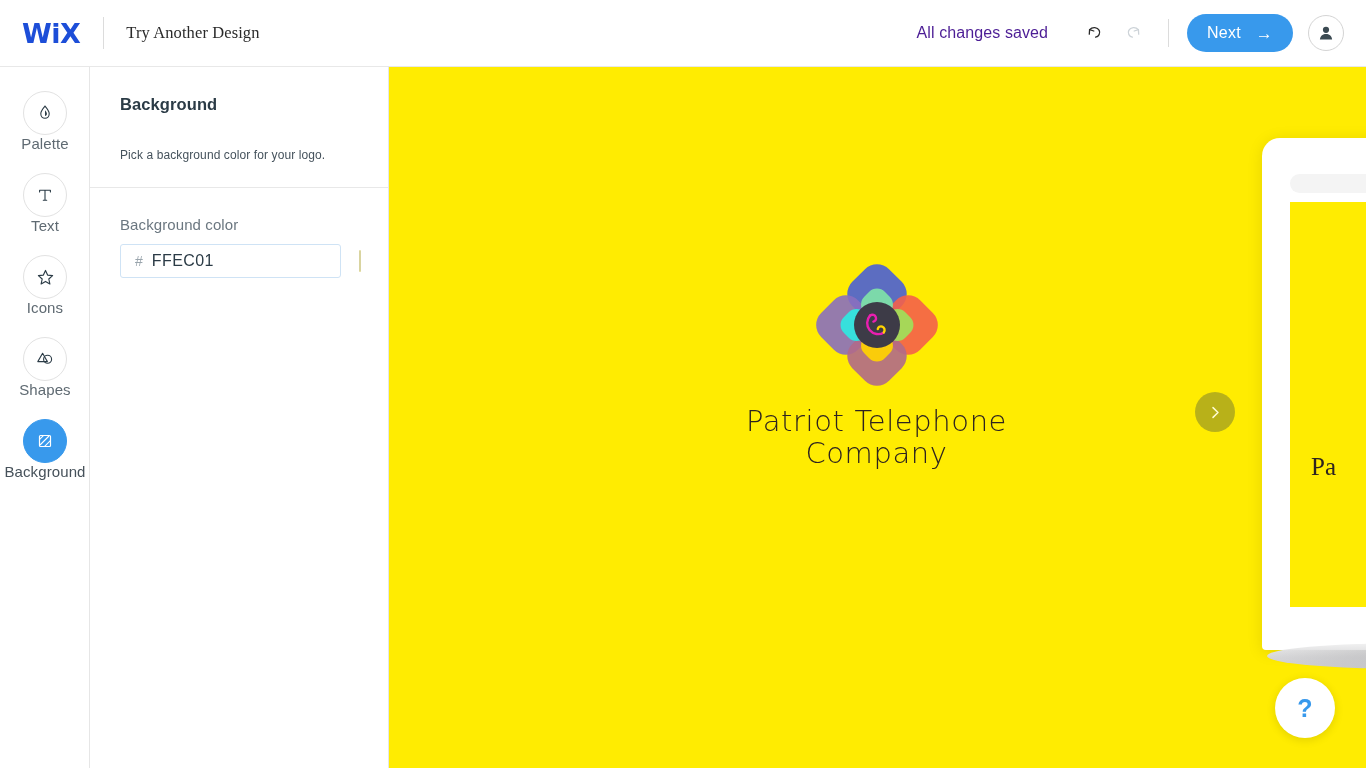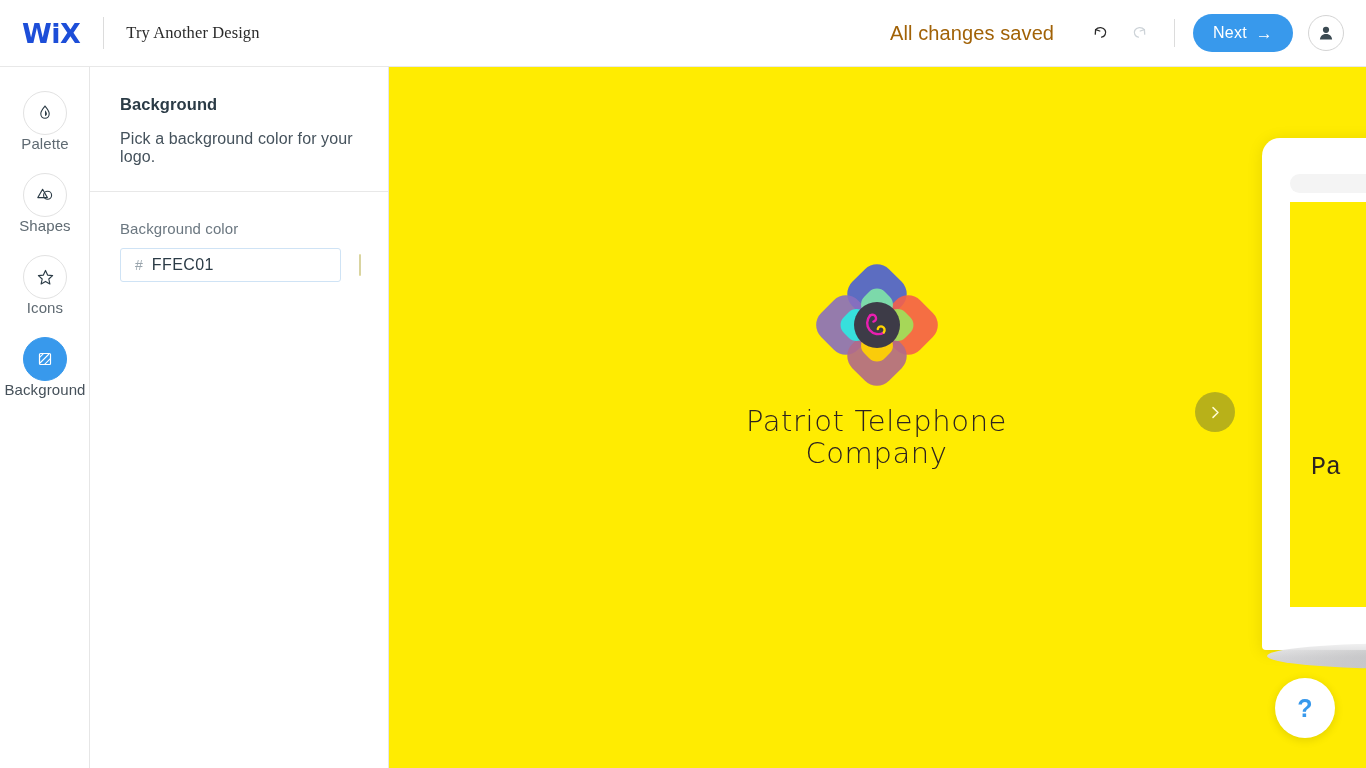--- a/index.html
+++ b/index.html
@@ -38,36 +38,36 @@
     font-size: 16.5px;
     color: #2b2b2b;
     letter-spacing: 0.1px;
     font-family: Liberation Serif, serif;
   }
   .topbar-right {
     margin-left: auto; display: flex; align-items: center;
     padding-right: 22px;
   }
   .saved-text {
-    font-size: 20px; color: #a16207; letter-spacing: .1px;
+    font-size: 16px; color: #4c1d95; letter-spacing: .1px;
     margin-right: 26px;
   }
   .icon-btn {
     width: 40px; height: 40px;
     display: flex; align-items: center; justify-content: center;
     border-radius: 50%;
   }
   .undo-ico svg { display: block; }
   .vbar { width: 1px; height: 28px; background: #dcdcdc; margin: 0 18px 0 14px; }
   .next-btn {
     height: 38px; min-width: 98px;
     background: #3899ec; border: none; border-radius: 19px;
     color: #ffffff; font-size: 16px; letter-spacing: .2px;
     display: flex; align-items: center; 
-    gap: 9px; padding: 0 20px; cursor: pointer;
+    gap: 15px; padding: 0 20px; cursor: pointer;
     font-family: "Liberation Sans", sans-serif;
   }
   .next-btn .arr { font-size: 17px; line-height: 1; }
   .avatar-btn {
     width: 36px; height: 36px; margin-left: 15px;
     border: 1px solid #d4d4d4; border-radius: 50%;
     display: flex; align-items: center; justify-content: center;
     background: #fff; cursor: pointer;
   }
 
@@ -105,21 +105,21 @@
     width: 299px; height: 701px;
     background: #ffffff;
     border-right: 1px solid #e6e6e6;
   }
   .panel-head { padding: 28px 30px 0 30px; }
   .panel-title {
     font-size: 16.5px; font-weight: 700; color: #2b3b46;
     letter-spacing: .1px;
   }
   .panel-sub {
-    margin-top: 16px; font-size: 16px; color: #45525c;
+    margin-top: 34px; font-size: 12px; color: #45525c;
     letter-spacing: .1px;
   }
   .panel-rule {
     margin-top: 25px; height: 1px; background: #e8e8e8; width: 100%;
   }
   .panel-body { padding: 28px 30px 0 30px; }
   .field-label { font-size: 15px; color: #6b7780; letter-spacing: .1px; }
   .color-field {
     margin-top: 11px; width: 221px; height: 34px;
     border: 1px solid #cfe3f5; border-radius: 3px;
@@ -191,21 +191,21 @@
     background: #f4f4f4; border-radius: 10px;
     display: flex; align-items: center; justify-content: center;
   }
   .device-screen {
     position: absolute; left: 28px; top: 64px;
     width: 215px; height: 405px;
     overflow: hidden;
   }
   .device-logotext {
     position: absolute; left: 49px; top: 315px;
-    font-family: Liberation Mono, monospace;
+    font-family: Liberation Serif, serif;
     font-size: 25px; font-weight: 300;
     color: #2d2320; white-space: nowrap;
   }
   .device-base {
     position: absolute; left: 5px; top: 505px;
     width: 290px; height: 26px;
     background: linear-gradient(180deg, #f2f2f2 0%, #d6d6d8 55%, #c9c9cc 100%);
     border-radius: 50% / 50%;
     filter: blur(.3px);
   }
@@ -285,39 +285,48 @@
       <div class="rail-circle">
         <svg width="22" height="22" viewBox="0 0 22 22">
           <path d="M11 4.2 C13.6 7.2 15.2 9.4 15.2 11.8 C15.2 14.4 13.3 16.3 11 16.3
                    C8.7 16.3 6.8 14.4 6.8 11.8 C6.8 9.4 8.4 7.2 11 4.2 Z" fill="none" stroke="#2b3b46" stroke-width="1.1"></path>
           <path d="M11 8.3 C12.2 9.6 12.9 10.6 12.9 11.8 C12.9 13.1 12.1 14.0 11 14.0 Z" fill="#2b3b46"></path>
         </svg>
       </div>
       <div class="rail-label">Palette</div>
     </div>
 
+    <div class="rail-item">
+      <div class="rail-circle">
+        <svg width="22" height="22" viewBox="0 0 22 22">
+          <path d="M5.6 6.2 L16.4 6.2 M5.6 6.2 L5.6 8.0 M16.4 6.2 L16.4 8.0 M11 6.2 L11 16.2
+                   M9.3 16.2 L12.7 16.2" fill="none" stroke="#2b3b46" stroke-width="1.1" stroke-linecap="round"></path>
+        </svg>
+      </div>
+      <div class="rail-label">Text</div>
+    </div>
+
+    <div class="rail-item">
+      <div class="rail-circle">
+        <svg width="23" height="23" viewBox="0 0 23 23">
+          <path d="M11.5 4.4 L13.6 9.1 L18.6 9.6 L14.8 13.0 L15.9 18.0 L11.5 15.4
+                   L7.1 18.0 L8.2 13.0 L4.4 9.6 L9.4 9.1 Z" fill="none" stroke="#2b3b46" stroke-width="1.15" stroke-linejoin="round"></path>
+        </svg>
+      </div>
+      <div class="rail-label">Icons</div>
+    </div>
 
     <div class="rail-item">
       <div class="rail-circle">
         <svg width="24" height="24" viewBox="0 0 24 24">
           <path d="M9.6 6.3 L14.4 14.6 L4.8 14.6 Z" fill="none" stroke="#2b3b46" stroke-width="1.1" stroke-linejoin="round"></path>
           <circle cx="14.6" cy="12.3" r="4.0" fill="none" stroke="#2b3b46" stroke-width="1.1"></circle>
         </svg>
       </div>
       <div class="rail-label">Shapes</div>
-    </div>
-
-    <div class="rail-item">
-      <div class="rail-circle">
-        <svg width="23" height="23" viewBox="0 0 23 23">
-          <path d="M11.5 4.4 L13.6 9.1 L18.6 9.6 L14.8 13.0 L15.9 18.0 L11.5 15.4
-                   L7.1 18.0 L8.2 13.0 L4.4 9.6 L9.4 9.1 Z" fill="none" stroke="#2b3b46" stroke-width="1.15" stroke-linejoin="round"></path>
-        </svg>
-      </div>
-      <div class="rail-label">Icons</div>
     </div>
 
     <div class="rail-item active">
       <div class="rail-circle">
         <svg width="22" height="22" viewBox="0 0 22 22">
           <defs>
             <clipPath id="bgclip">
                 <rect x="5.5" y="5.5" width="11" height="11" rx="1"></rect>
               </clipPath>
           </defs>

